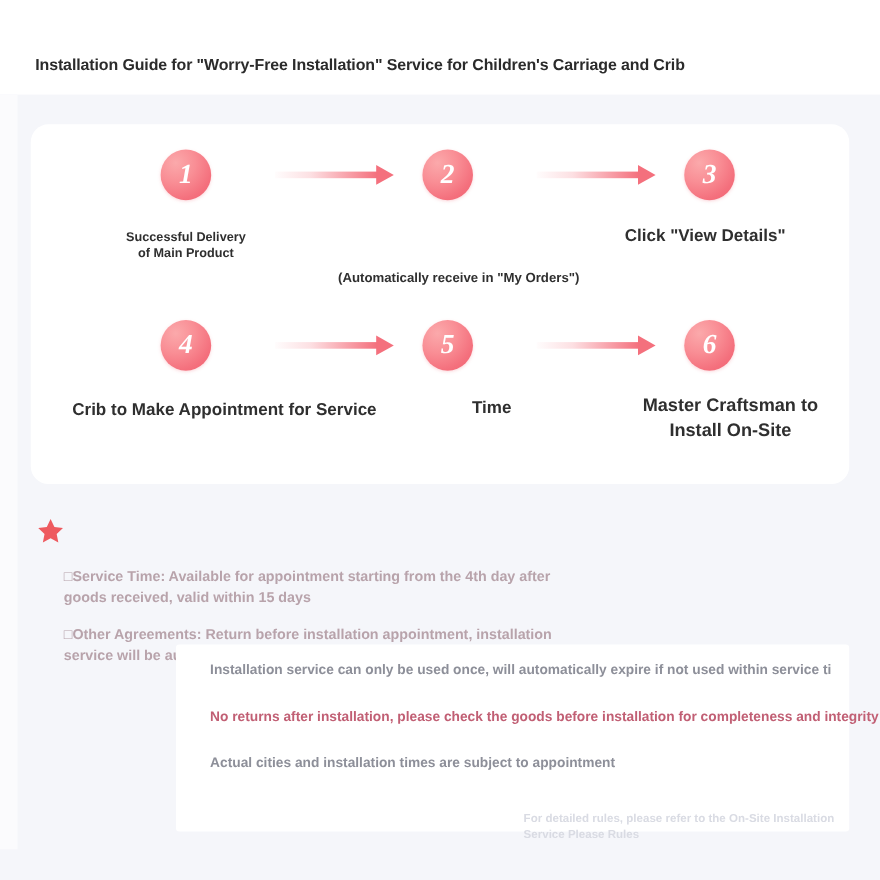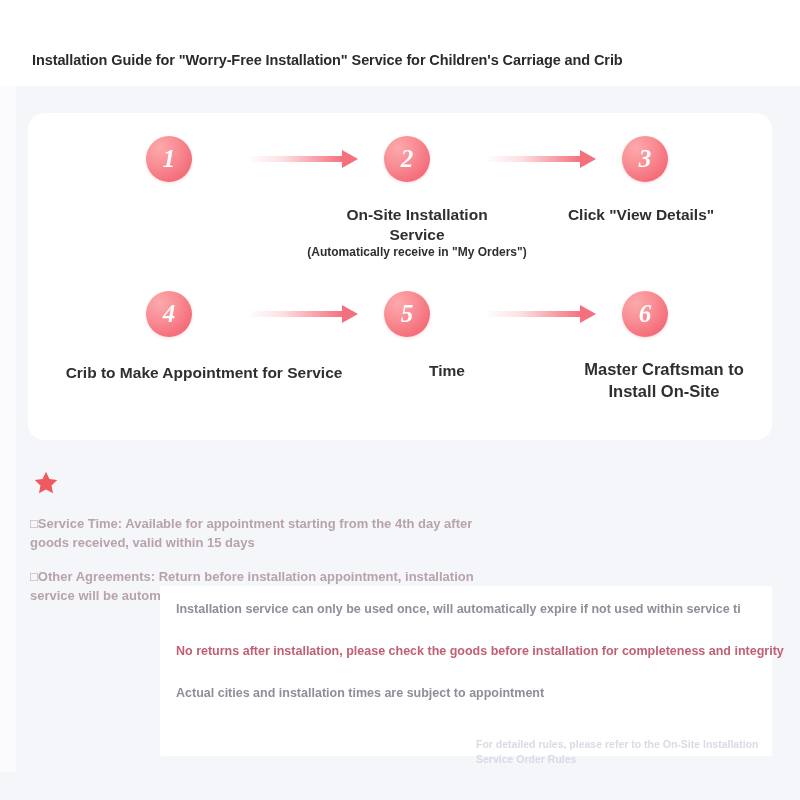--- a/index.html
+++ b/index.html
@@ -112,38 +112,40 @@
     left:64px;top:474px;
     font-size:13.5px;font-weight:bold;
     color:#d2536a;
     white-space:nowrap;
   }
   .note{
     position:absolute;
     font-size:13px;font-weight:bold;
     color:#b8a3ab;
     line-height:1.45;
+    margin-left:28px;
   }
   .note.note-time{left:30px;top:515px;width:470px;}
   .note.note-other{left:30px;top:568px;width:470px;}
 
   
   .inner-panel{
     position:absolute;
     left:160px;top:586px;
     width:612px;height:170px;
     background:#ffffff;
     border-radius:3px;
   }
   .inner-line{
     position:absolute;
     font-size:12.5px;
     font-weight:bold;
     white-space:nowrap;
     line-height:1.3;
+    margin-left:15px;
   }
   .inner-line.l1{left:176px;top:601px;color:#8d8f99;}
   .inner-line.l2{left:176px;top:643px;color:#c15f74;}
   .inner-line.l3{left:176px;top:685px;color:#8d8f99;}
 
   .footer-note{
     position:absolute;
     left:476px;top:737px;
     width:300px;
     font-size:10.5px;
@@ -185,25 +187,25 @@
 
     <div class="arrow" style="left:460px;top:37px;width:108px;">
       <div class="bar"></div>
       <div class="head"></div>
     </div>
 
     <div class="step-circle" style="left:594px;top:23px;">
       <span>3</span>
     </div>
 
-
-    <div class="step-label lbl-md" style="left:271px;top:92px;width:236px;">
-      <div>On-Site Installation</div>
-      <div>Service</div>
-    </div>
+    <div class="step-label lbl-sm" style="left:58px;top:96px;width:166px;">
+      <div>Successful Delivery</div>
+      <div>of Main Product</div>
+    </div>
+
     <div class="sub-label" style="left:238px;top:132px;width:302px;">(Automatically receive in "My Orders")</div>
 
     <div class="step-label lbl-md" style="left:507px;top:92px;width:212px;">
       <div>Click "View Details"</div>
     </div>
 
     <div class="step-circle" style="left:118px;top:178px;">
       <span>4</span>
     </div>
 
@@ -245,17 +247,17 @@
   </svg>
 
   <div class="note note-time">□Service Time: Available for appointment starting from the 4th day after goods received, valid within 15 days</div>
   <div class="note note-other">□Other Agreements: Return before installation appointment, installation service will be automatically invalidated</div>
 
   <div class="inner-panel"></div>
   <div class="inner-line l1">Installation service can only be used once, will automatically expire if not used within service ti</div>
   <div class="inner-line l3">Actual cities and installation times are subject to appointment</div>
   <div class="inner-line l2">No returns after installation, please check the goods before installation for completeness and integrity</div>
 
-  <div class="footer-note">For detailed rules, please refer to the On-Site Installation Service Order Rules</div>
+  <div class="footer-note">For detailed rules, please refer to the On-Site Installation Service Please Rules</div>
 
   <div class="bottom-strip"></div>
 
 </div>
 
 </body></html>

